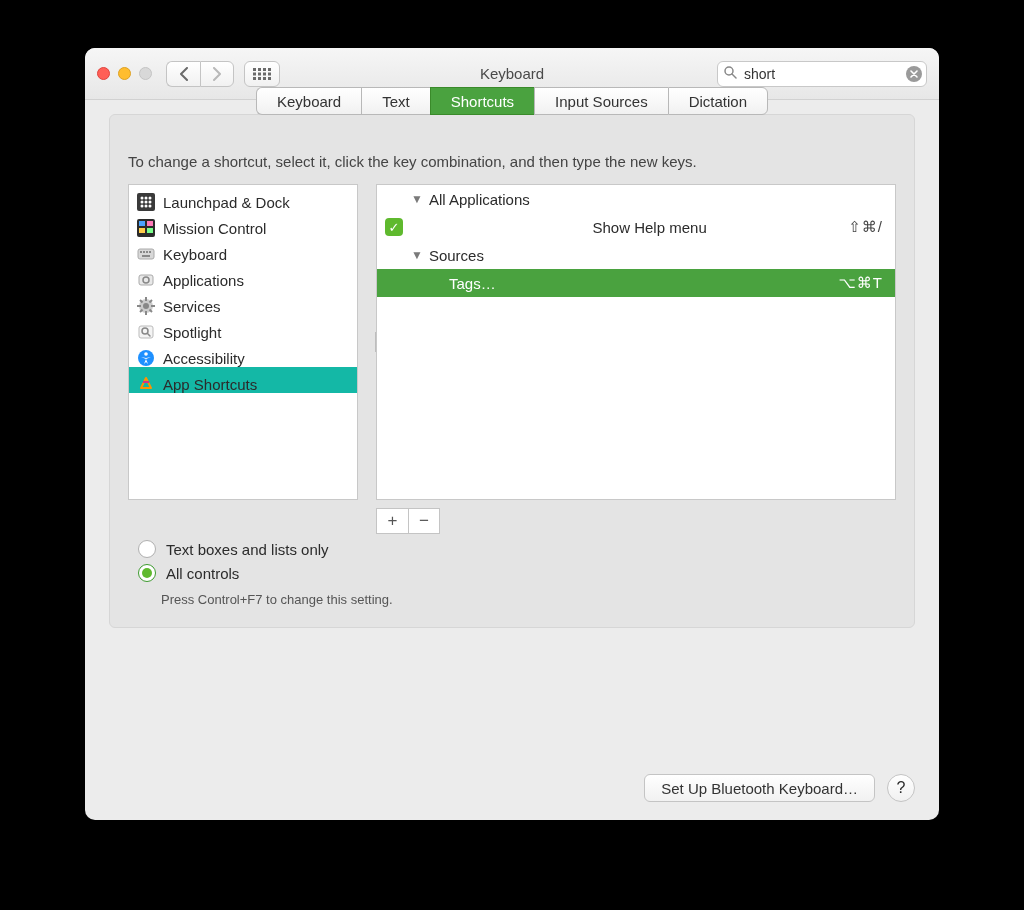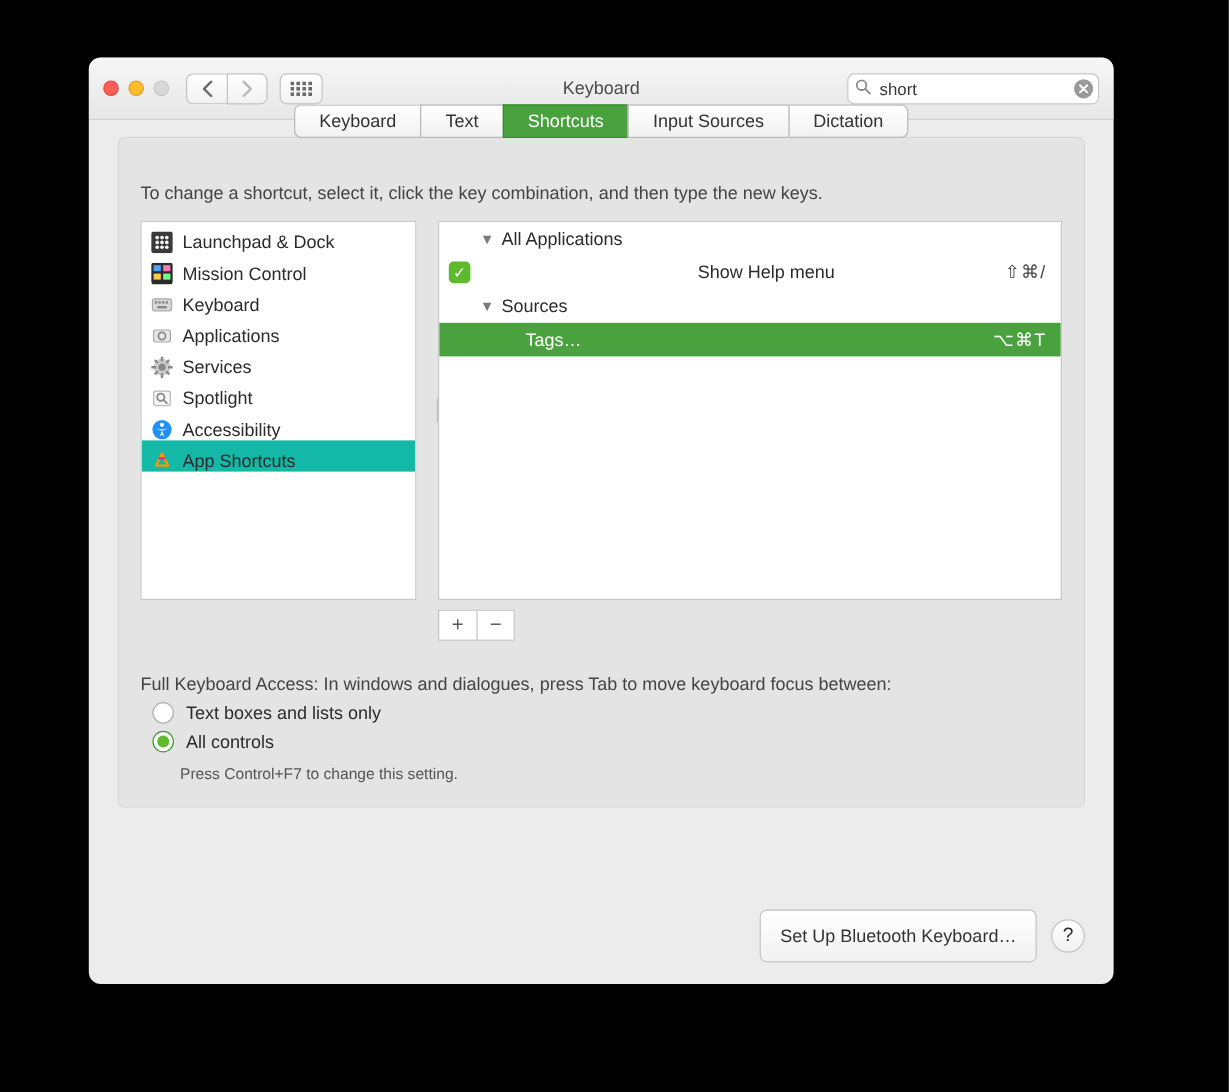--- a/index.html
+++ b/index.html
@@ -17,21 +17,21 @@
     margin: 0;
     background: #000;
     font-family: -apple-system, "Helvetica Neue", Helvetica, Arial, sans-serif;
     font-size: 15px;
     color: var(--mac-text);
     -webkit-font-smoothing: antialiased;
   }
   .window {
     position: absolute;
     top: 48px;
-    left: 74px;
+    left: 85px;
     width: 854px;
     height: 772px;
     background: var(--mac-bg);
     border-radius: 10px;
     box-shadow: 0 20px 50px rgba(0,0,0,.55), 0 0 0 1px rgba(0,0,0,.2);
     display: flex;
     flex-direction: column;
     overflow: hidden;
   }
   .titlebar {
@@ -267,21 +267,21 @@
   }
   .hint { font-size: 13px; color: #555; margin-top: 10px; margin-left: 33px; }
 
   .bottom-row {
     display: flex; align-items: center; justify-content: flex-end;
     gap: 12px;
     margin-top: auto;
     padding-top: 14px;
   }
   .bt-button {
-    height: 44px;
+    height: 28px;
     padding: 0 16px;
     background: var(--mac-button-bg);
     border: 1px solid #c4c4c4;
     border-radius: 6px;
     font-size: 15px;
     color: #333;
   }
   .help {
     width: 28px; height: 28px;
     border-radius: 50%;
@@ -493,21 +493,20 @@
                 <span class="keys">⌥⌘T</span>
               </div>
             </div>
         </div>
 
         <div class="addremove">
           <button>+</button>
           <button>−</button>
         </div>
 
-        <div class="fka">Full Keyboard Access: In windows and dialogues, press Tab to move keyboard focus between:</div>
         <div id="fka-options">
             <div class="radio-row">
               <span class="radio "></span>
               <span>Text boxes and lists only</span>
             </div>
             <div class="radio-row">
               <span class="radio checked"></span>
               <span>All controls</span>
             </div>
           </div>

